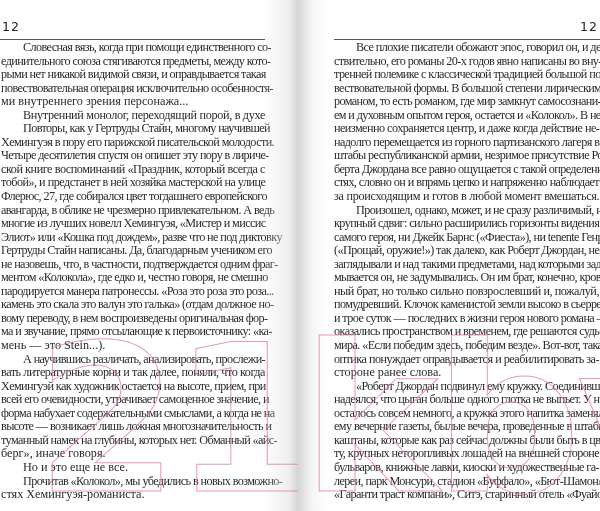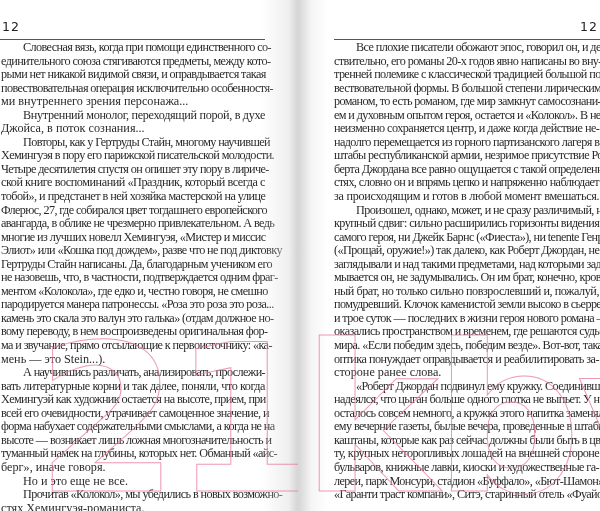--- a/index.html
+++ b/index.html
@@ -60,21 +60,20 @@
   <div class="page left">
     <div class="folio">12</div>
     <div class="rule"></div>
     <div class="text" id="left-text">
         <span class="ln first" style="display: block; letter-spacing: -0.6px;">Словесная вязь, когда при помощи единственного со-</span>
         <span class="ln " style="display: block; letter-spacing: -0.6px;">единительного союза стягиваются предметы, между кото-</span>
         <span class="ln " style="display: block; letter-spacing: -0.6px;">рыми нет никакой видимой связи, и оправдывается такая</span>
         <span class="ln " style="display: block; letter-spacing: -0.6px;">повествовательная операция исключительно особенностя-</span>
         <span class="ln last" style="display: block;">ми внутреннего зрения персонажа...</span>
         <span class="ln first" style="display: block; letter-spacing: -0.333px;">Внутренний монолог, переходящий порой, в духе</span>
-        <span class="ln last" style="display: block;">Джойса, в поток сознания...</span>
         <span class="ln first" style="display: block; letter-spacing: -0.6px;">Повторы, как у Гертруды Стайн, многому научившей</span>
         <span class="ln " style="display: block; letter-spacing: -0.6px;">Хемингуэя в пору его парижской писательской молодости.</span>
         <span class="ln " style="display: block; letter-spacing: -0.6px;">Четыре десятилетия спустя он опишет эту пору в лириче-</span>
         <span class="ln " style="display: block; letter-spacing: -0.451px;">ской книге воспоминаний «Праздник, который всегда с</span>
         <span class="ln " style="display: block; letter-spacing: -0.519px;">тобой», и предстанет в ней хозяйка мастерской на улице</span>
         <span class="ln " style="display: block; letter-spacing: -0.6px;">Флерюс, 27, где собирался цвет тогдашнего европейского</span>
         <span class="ln " style="display: block; letter-spacing: -0.6px;">авангарда, в облике не чрезмерно привлекательном. А ведь</span>
         <span class="ln " style="display: block; letter-spacing: -0.6px;">многие из лучших новелл Хемингуэя, «Мистер и миссис</span>
         <span class="ln " style="display: block; letter-spacing: -0.6px;">Элиот» или «Кошка под дождем», разве что не под диктовку</span>
         <span class="ln " style="display: block; letter-spacing: -0.6px;">Гертруды Стайн написаны. Да, благодарным учеником его</span>

